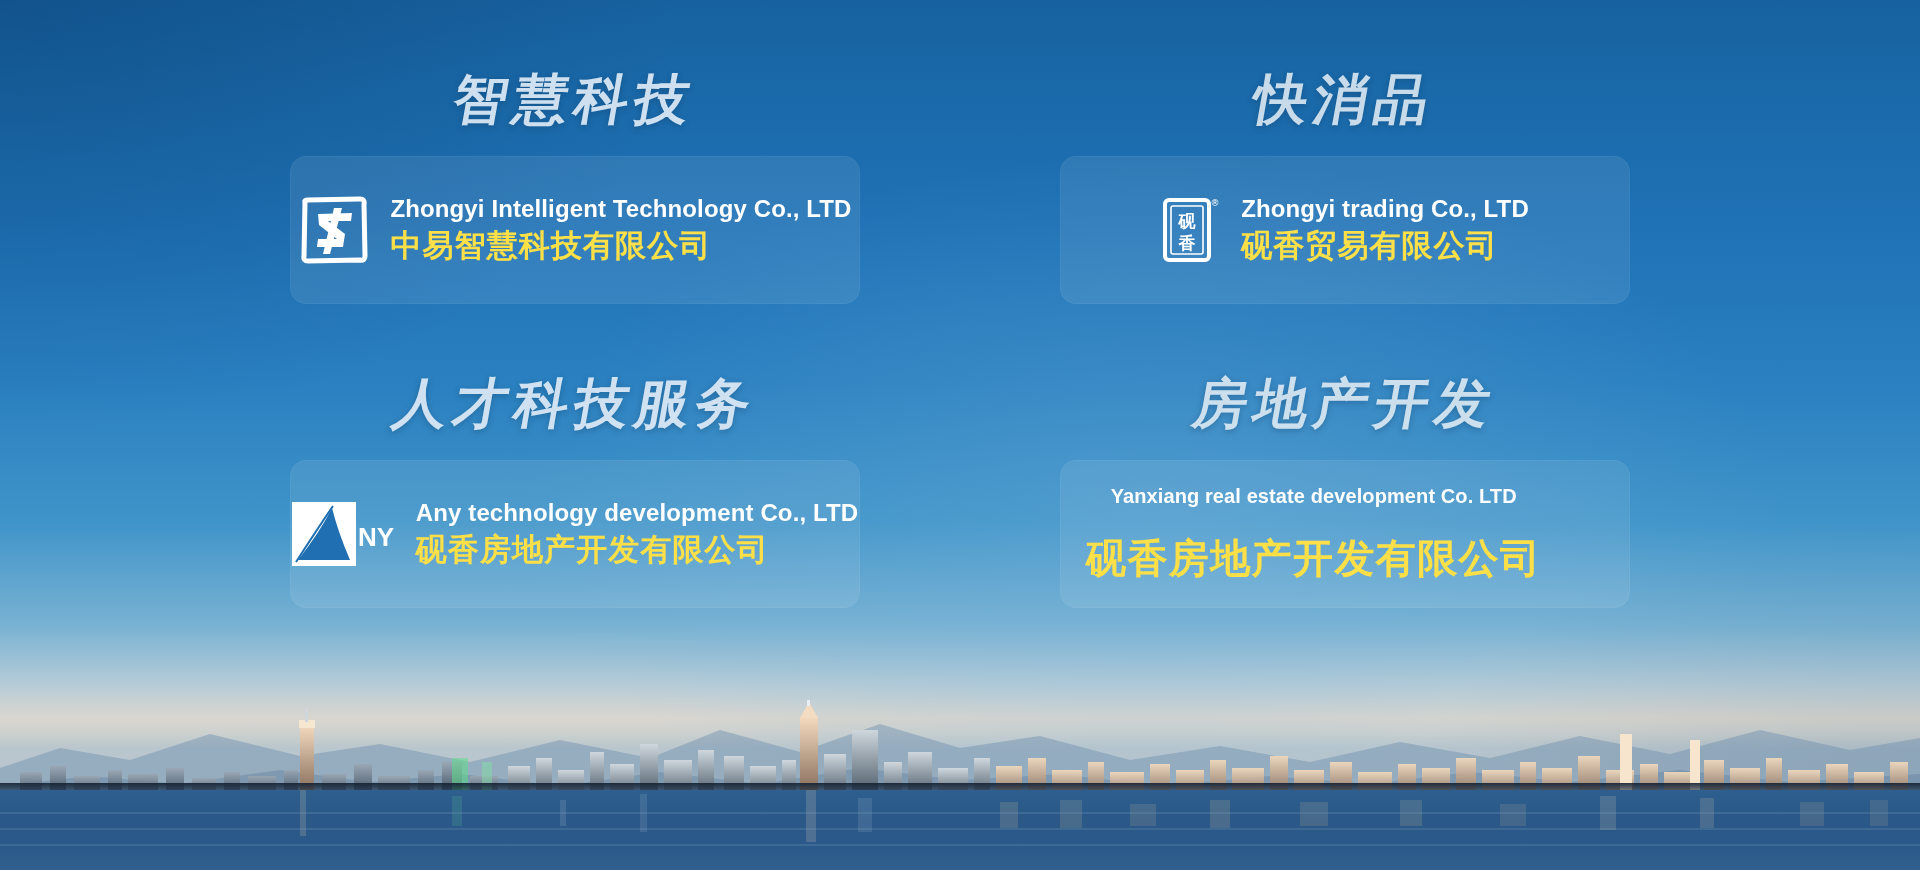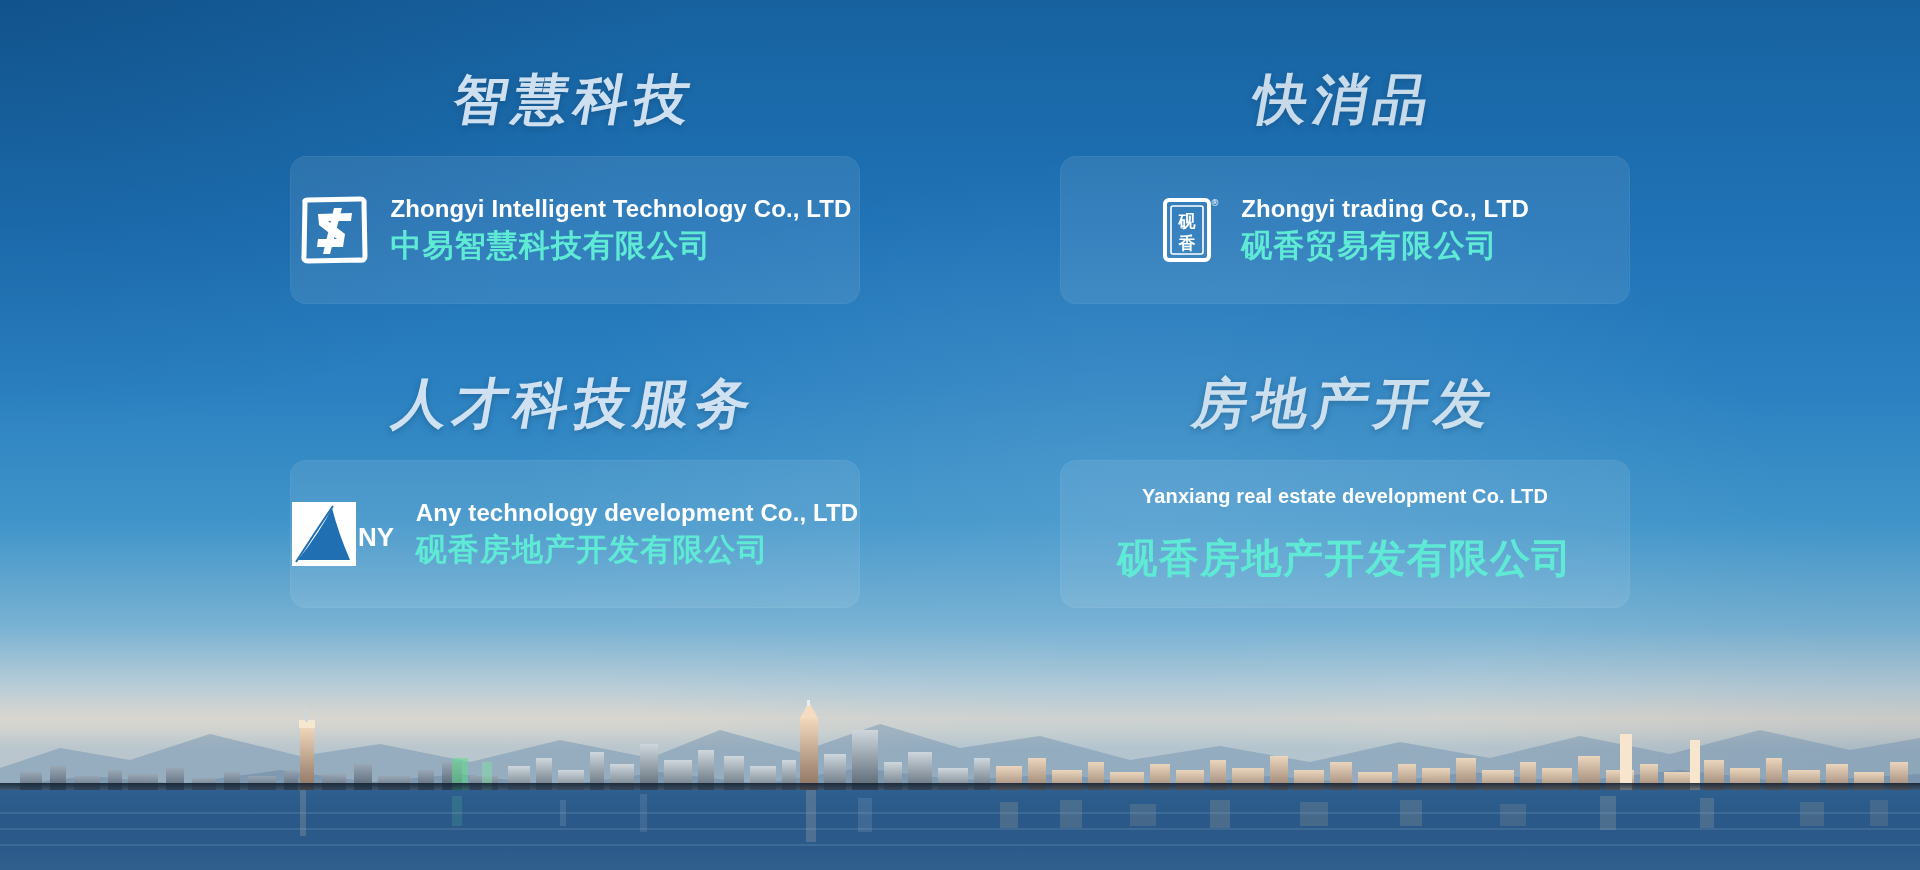--- a/index.html
+++ b/index.html
@@ -82,36 +82,36 @@
     height:148px;
     border-radius:16px;
     background:rgba(255,255,255,.085);
     box-shadow:inset 0 0 0 1px rgba(255,255,255,.045);
     display:flex;
     align-items:center;
     justify-content:center;
     gap:20px;
     padding:0 26px;
   }
-  .card.no-logo{ justify-content:center; }
+  .card.no-logo{ justify-content:flex-start; }
 
   .logo{ flex:0 0 auto; width:72px; height:72px; position:relative; }
   .logo svg{ display:block; width:100%; height:100%; }
 
   .names{ display:flex; flex-direction:column; justify-content:center; }
   .name-en{
     color:#ffffff;
     font-size:24px;
     font-weight:bold;
     letter-spacing:.005em;
     line-height:1.25;
     white-space:nowrap;
   }
   .name-cn{
-    color:#5eead4;
+    color:#fde047;
     font-size:31px;
     font-weight:bold;
     letter-spacing:.035em;
     line-height:1.3;
     white-space:nowrap;
     margin-top:2px;
   }
   .card.no-logo .names{ align-items:center; }
   .card.no-logo .name-en{ font-size:20px; }
   .card.no-logo .name-cn{ font-size:40px;margin-top:23px; }

